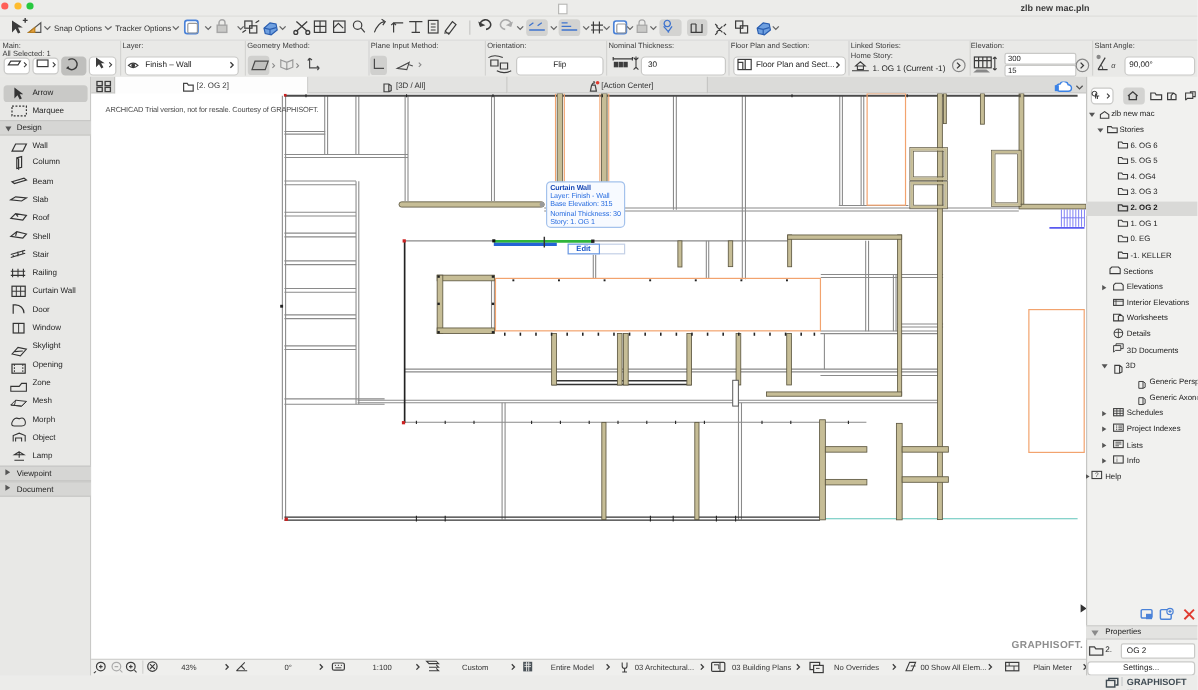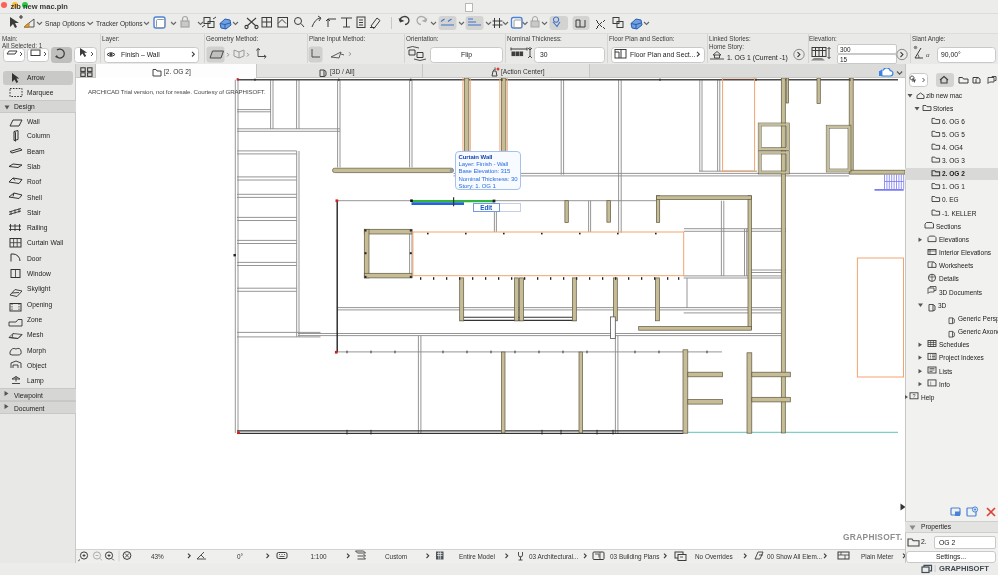--- a/index.html
+++ b/index.html
@@ -2,21 +2,21 @@
 <html><head>
 <meta charset="utf-8">
 <style>
   html,body{margin:0;padding:0;}
   body{width:998px;height:575px;position:relative;overflow:hidden;
        font-family:"Liberation Sans",sans-serif;background:#ECECEA;
        -webkit-font-smoothing:antialiased;}
   .abs{position:absolute;}
   .titlebar{left:0;top:0;width:998px;height:14px;background:#ECECEA;border-bottom:1px solid #DCDCDA;box-sizing:border-box;}
   .tl{width:6px;height:6px;border-radius:50%;top:2.4px;}
-  .title{top:2px;width:908px;text-align:left;font-size:7.5px;font-weight:bold;color:#3A3A3A;}
+  .title{top:2px;width:908px;text-align:right;font-size:7.5px;font-weight:bold;color:#3A3A3A;}
   .toolbar{left:0;top:14px;width:998px;height:19px;background:#ECECEA;}
   .infobar{left:0;top:33px;width:998px;height:31px;background:#E9E9E7;border-top:1px solid #DDDDDB;box-sizing:border-box;}
   .ilabel{font-size:6.3px;color:#3c3c3c;top:35px;white-space:nowrap;}
   .isep{width:1px;top:34px;height:29px;background:#D4D4D2;}
   .ifield{background:#fff;border:1px solid #C9C9C7;border-radius:3.5px;box-sizing:border-box;font-size:6.8px;color:#222;}
   .tabrow{left:76px;top:64px;width:829px;height:14px;background:#DBDBD9;border-bottom:1px solid #C6C6C4;box-sizing:border-box;}
   .tab{top:64px;height:14px;box-sizing:border-box;font-size:6.6px;color:#333;text-align:center;}
   .toolbox{left:0;top:64px;width:76px;height:499px;background:#E8E8E6;border-right:1px solid #C9C9C7;box-sizing:border-box;}
   .trow{left:27px;font-size:6.7px;color:#1d1d1d;white-space:nowrap;}
   .tband{left:0;width:76px;background:#D6D6D4;border-top:1px solid #C8C8C6;border-bottom:1px solid #C8C8C6;box-sizing:border-box;}

